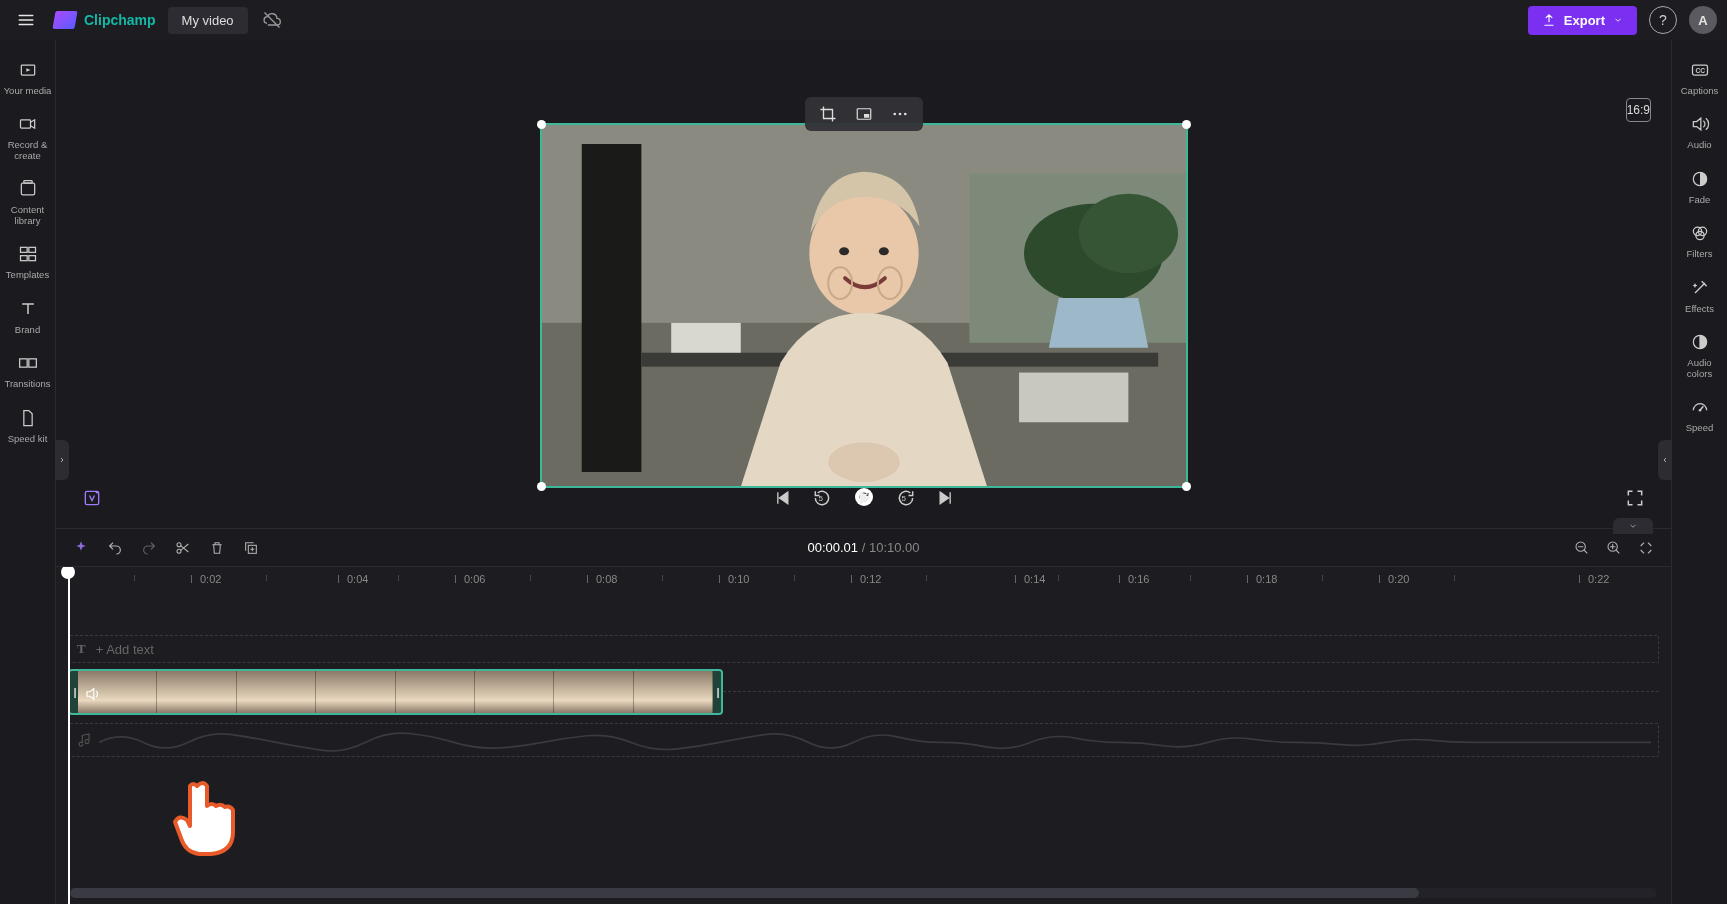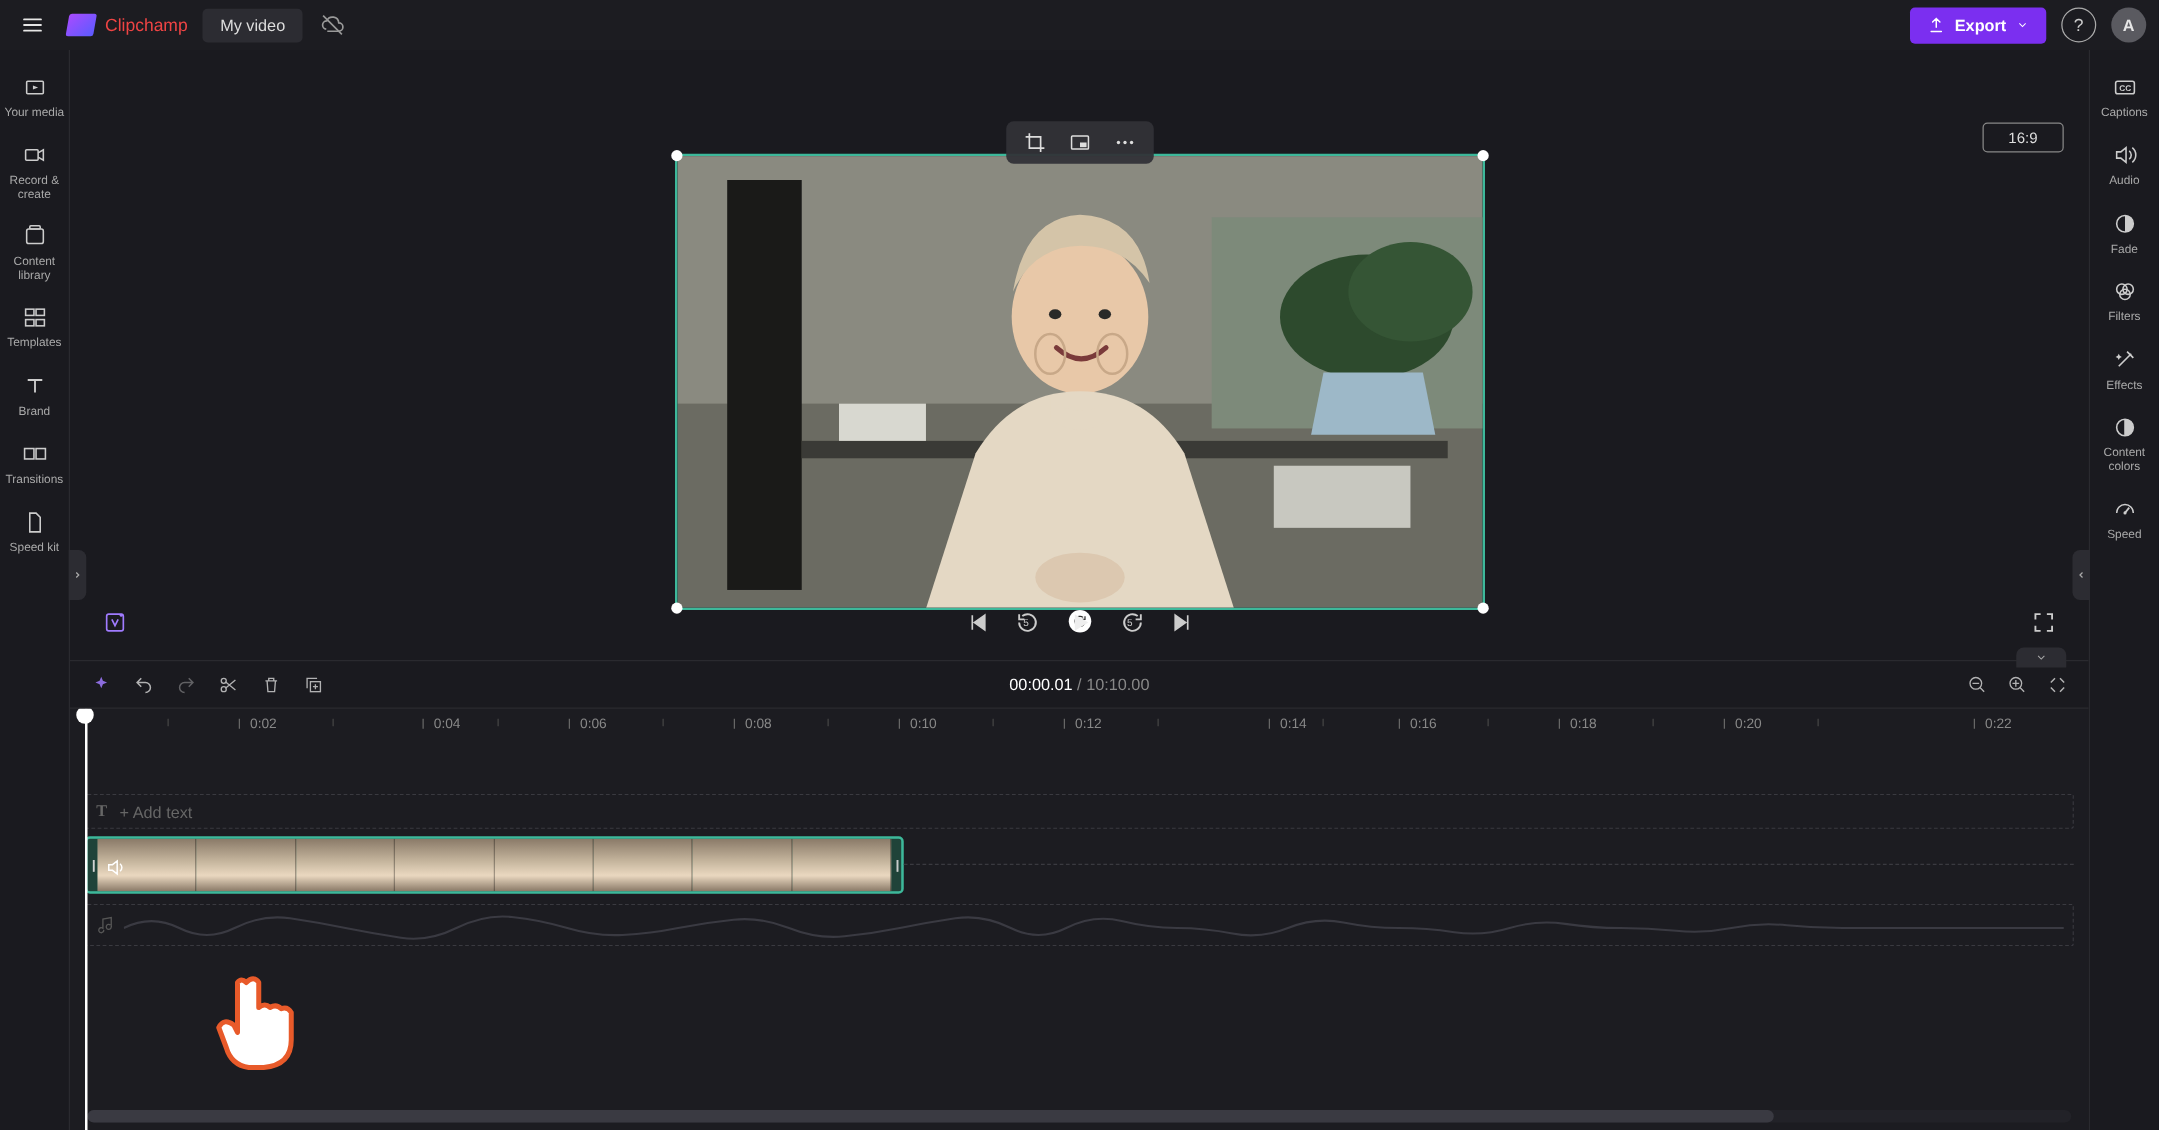--- a/index.html
+++ b/index.html
@@ -4,21 +4,21 @@
 <style>
 * { margin: 0; padding: 0; box-sizing: border-box; font-family: "Segoe UI", Arial, sans-serif; }
 html, body { width: 1727px; height: 904px; background: #1a1a1f; color: #e6e6e6; overflow: hidden; }
 
 
 .topbar { height: 40px; background: #1c1c21; display: flex; align-items: center; padding: 0 10px; gap: 12px; }
 .hamburger { width: 32px; height: 32px; display: flex; align-items: center; justify-content: center; cursor: pointer; border-radius: 4px; }
 .hamburger svg { width: 18px; height: 18px; stroke: #d0d0d0; }
 .brand { display: flex; align-items: center; gap: 8px; }
 .brand-logo { width: 22px; height: 18px; background: linear-gradient(135deg, #a94bff, #5b5bff); border-radius: 2px; transform: skewX(-10deg); }
-.brand-name { font-size: 14px; font-weight: 400; color: #ef4444; }
+.brand-name { font-size: 14px; font-weight: 700; color: #14b8a6; }
 .video-title { background: #2c2c32; padding: 6px 14px; border-radius: 4px; font-size: 13px; color: #ddd; cursor: pointer; }
 .cloud-off { width: 24px; height: 24px; display: flex; align-items: center; justify-content: center; }
 .topbar-spacer { flex: 1; }
 .export-btn { background: #7b2ff0; display: flex; align-items: center; gap: 8px; padding: 7px 14px; border-radius: 4px; font-size: 13px; font-weight: 600; cursor: pointer; color: white;}
 .help-btn, .avatar { width: 28px; height: 28px; border-radius: 50%; display: flex; align-items: center; justify-content: center; cursor: pointer;}
 .help-btn { border: 1.5px solid #aaa; font-size: 14px; color: #ccc;}
 .avatar { background: #5a5a60; font-size: 13px; font-weight: 600; }
 
 
 .main-area { display: flex; height: calc(904px - 40px); }
@@ -28,21 +28,21 @@
 .side-item .label { font-size: 9.5px; line-height: 1.1; text-align: center; color: #aaa; }
 .expand-tab { position: absolute; top: 400px; right: -14px; width: 14px; height: 40px; background: #2c2c32; border-radius: 0 6px 6px 0; display:flex; align-items:center; justify-content:center; cursor:pointer;}
 .right-expand-tab { position: absolute; top: 400px; left: -14px; width: 14px; height: 40px; background: #2c2c32; border-radius: 6px 0 0 6px; display:flex; align-items:center; justify-content:center; cursor:pointer;}
 
 .center { flex: 1; position: relative; display: flex; flex-direction: column; }
 
 
 .preview-zone { flex: 1; position: relative; }
 .float-toolbar { position: absolute; top: 57px; left: 50%; transform: translateX(-50%); background: rgba(50,50,55,.95); border-radius: 6px; display: flex; gap: 18px; padding: 8px 14px; align-items: center; z-index: 5;}
 .float-toolbar .ico { width:18px; height:18px; display:flex; align-items:center; justify-content:center; cursor:pointer;}
-.aspect-chip { position: absolute; top: 58px; right: 20px; border: 1px solid #888; border-radius: 4px; padding: 4px 20px; font-size: 12px; color:#ddd; cursor:pointer;}
+.aspect-chip { position: absolute; top: 58px; right: 20px; border: 1px solid #888; border-radius: 4px; padding: 4px 0; font-size: 12px; color:#ddd; cursor:pointer;}
 
 .video-frame { position: absolute; top: 83px; left: 50%; transform: translateX(-50%); width: 648px; height: 365px; border: 2px solid #3db89a; }
 .video-frame .handle { position:absolute; width:9px; height:9px; background:#fff; border-radius:50%; }
 .video-frame .h-tl{top:-5px;left:-5px;} .video-frame .h-tr{top:-5px;right:-5px;} .video-frame .h-bl{bottom:-5px;left:-5px;} .video-frame .h-br{bottom:-5px;right:-5px;}
 .rotate-handle{position:absolute; bottom:-20px; left:50%; transform:translateX(-50%); width:18px;height:18px;background:#fff;border-radius:50%;display:flex;align-items:center;justify-content:center;}
 
 
 .video-content { width:100%; height:100%; display:block;}
 
 
@@ -508,21 +508,21 @@
       <div class="label">Effects</div>
     </div>
     <div class="side-item">
       <div class="icon-box">
           <svg viewBox="0 0 24 24" width="20" height="20">
             <circle cx="12" cy="12" r="8" stroke="#ccc" stroke-width="1.5" fill="none"></circle>
             <path d="M12 4v16" stroke="#ccc" stroke-width="1.5"></path>
             <path d="M12 4a8 8 0 0 1 0 16" fill="#ccc"></path>
           </svg>
         </div>
-      <div class="label">Content colors</div>
+      <div class="label">Audio colors</div>
     </div>
     <div class="side-item">
       <div class="icon-box">
           <svg viewBox="0 0 24 24" width="20" height="20">
             <path d="M4 16a8 8 0 1 1 16 0" stroke="#ccc" stroke-width="1.5" fill="none"></path>
             <path d="M12 16l4-5" stroke="#ccc" stroke-width="1.8"></path>
             <circle cx="12" cy="16" r="1.5" fill="#ccc"></circle>
           </svg>
         </div>
       <div class="label">Speed</div>

